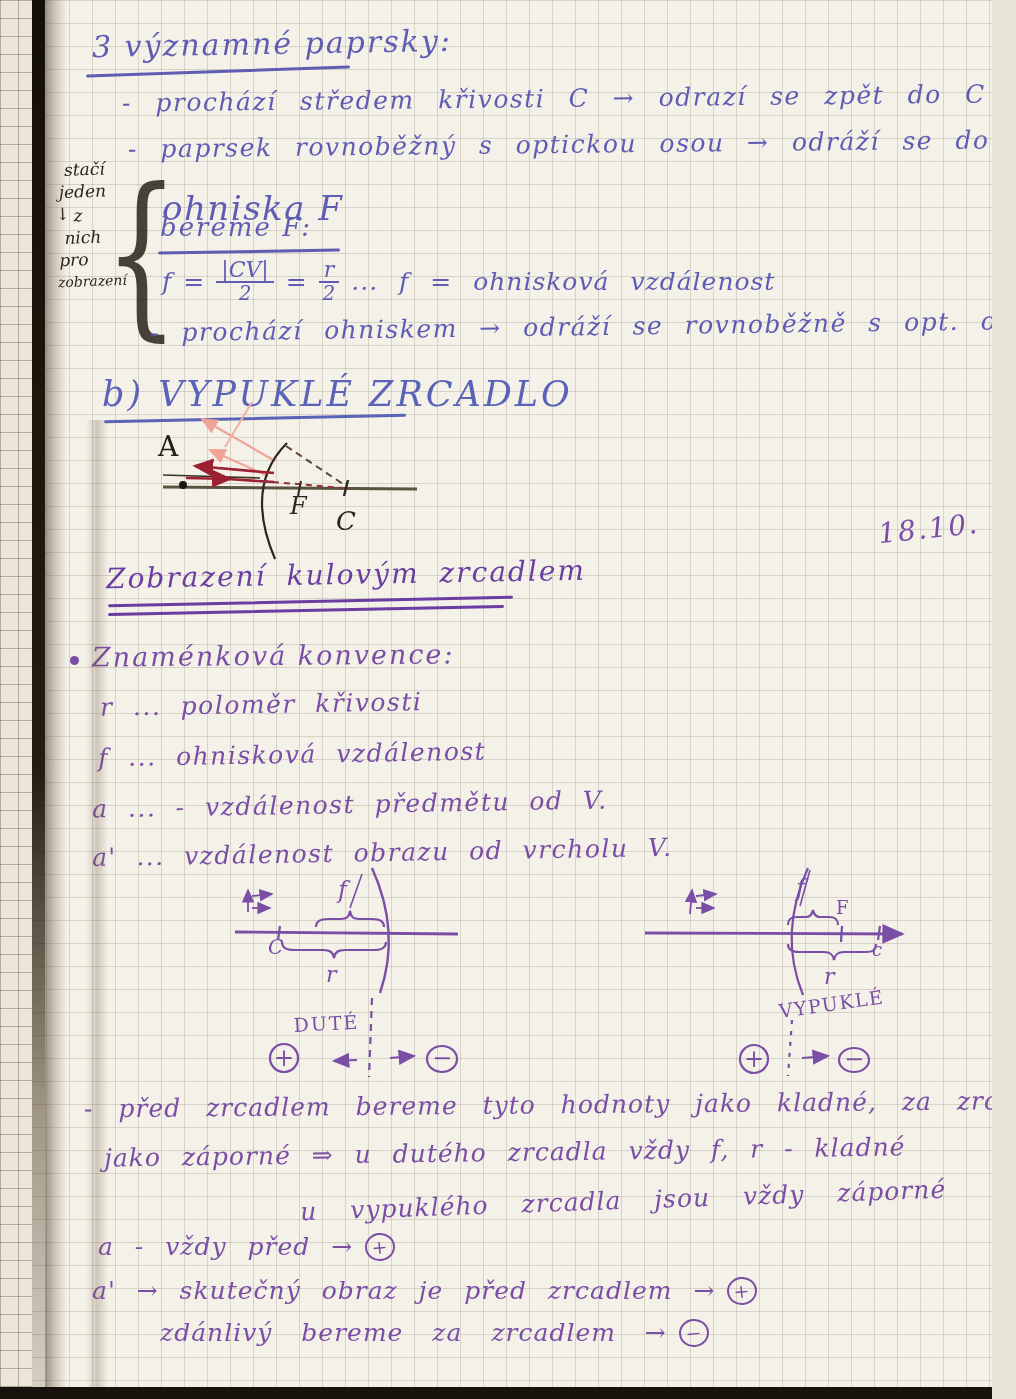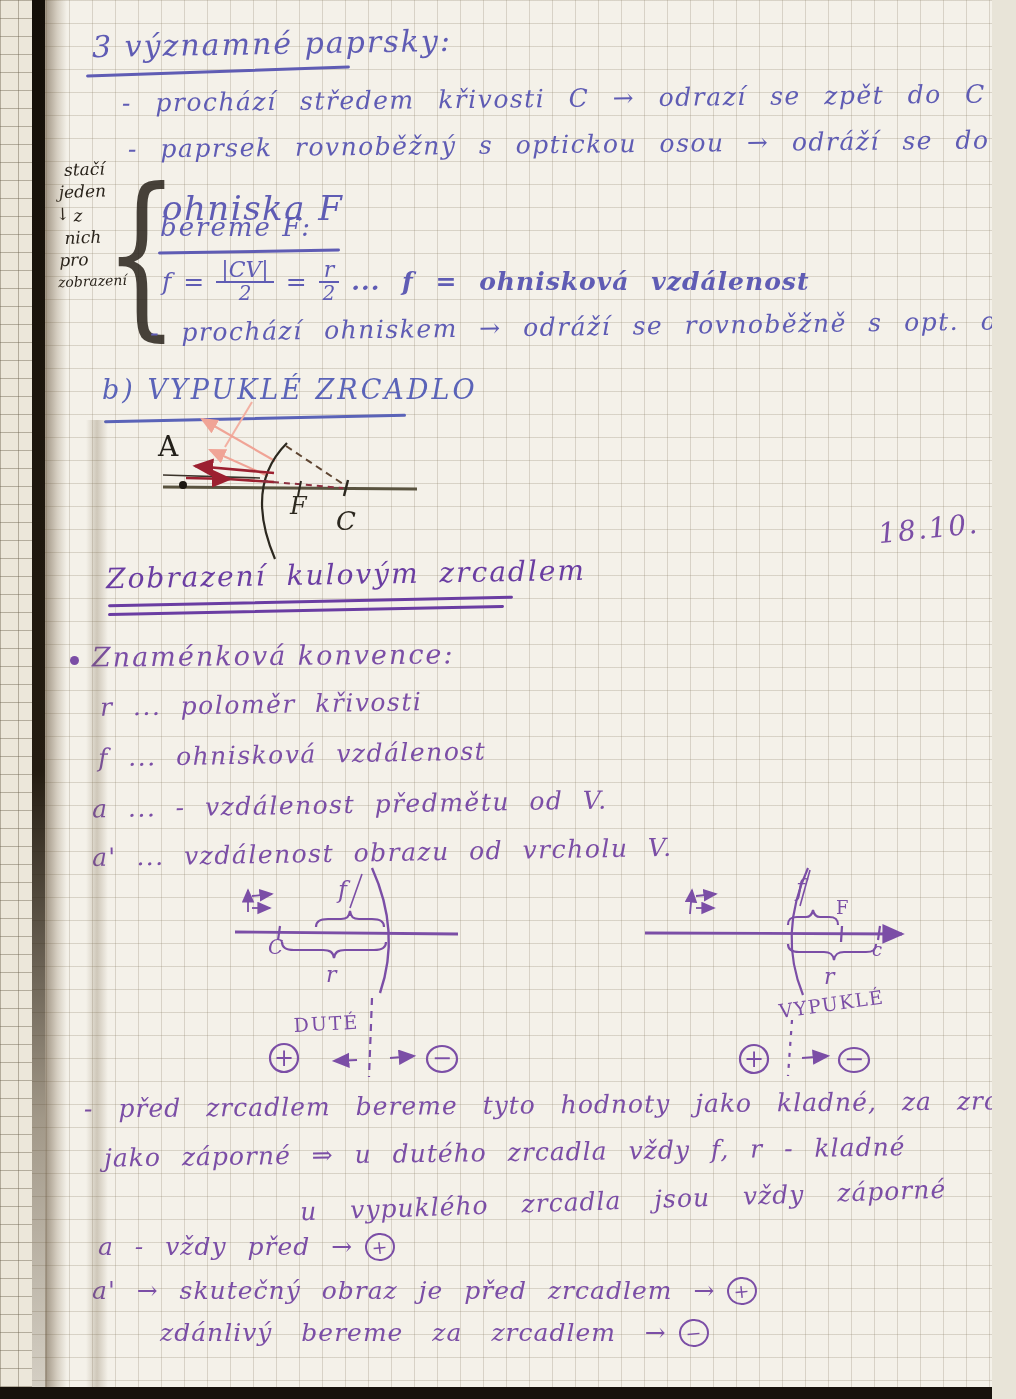--- a/index.html
+++ b/index.html
@@ -82,26 +82,26 @@
     <span>=</span>
     <span class="frac">
       <span class="num">|CV|</span>
       <span class="den">2</span>
     </span>
     <span>=</span>
     <span class="frac">
       <span class="num">r</span>
       <span class="den">2</span>
     </span>
-    <span style="word-spacing:12px;letter-spacing:1px;font-weight:bold;">... f = ohnisková vzdálenost</span>
+    <span style="word-spacing:12px;letter-spacing:1px;">... f = ohnisková vzdálenost</span>
   </div>
 
   <div class="hw blue" style="left:150px;top:312px;font-size:25px;letter-spacing:1.5px;word-spacing:12px;transform:rotate(-0.8deg);">- prochází ohniskem → odráží se rovnoběžně s opt. osou</div>
 
-  <div class="hw" style="left:102px;top:374px;font-size:27px;letter-spacing:3px;color:#5a63b8;">b) VYPUKLÉ ZRCADLO</div>
+  <div class="hw" style="left:102px;top:374px;font-size:35px;letter-spacing:3px;color:#5a63b8;">b) VYPUKLÉ ZRCADLO</div>
   <div class="stroke" style="left:104px;top:417px;width:302px;height:3px;background:#5a63b8;transform:rotate(-1.2deg);"></div>
 
   <svg style="left:140px;top:392px;" width="440" height="190" viewBox="0 0 440 190">
     <defs>
       <marker id="ar1" markerWidth="9" markerHeight="8" refX="7" refY="3.5" orient="auto">
         <path d="M0,0 L8,3.5 L0,7 Z" fill="#9c2030"></path>
       </marker>
       <marker id="ap1" markerWidth="9" markerHeight="8" refX="7" refY="3.5" orient="auto">
         <path d="M0,0 L8,3.5 L0,7 Z" fill="#f0a496"></path>
       </marker>

